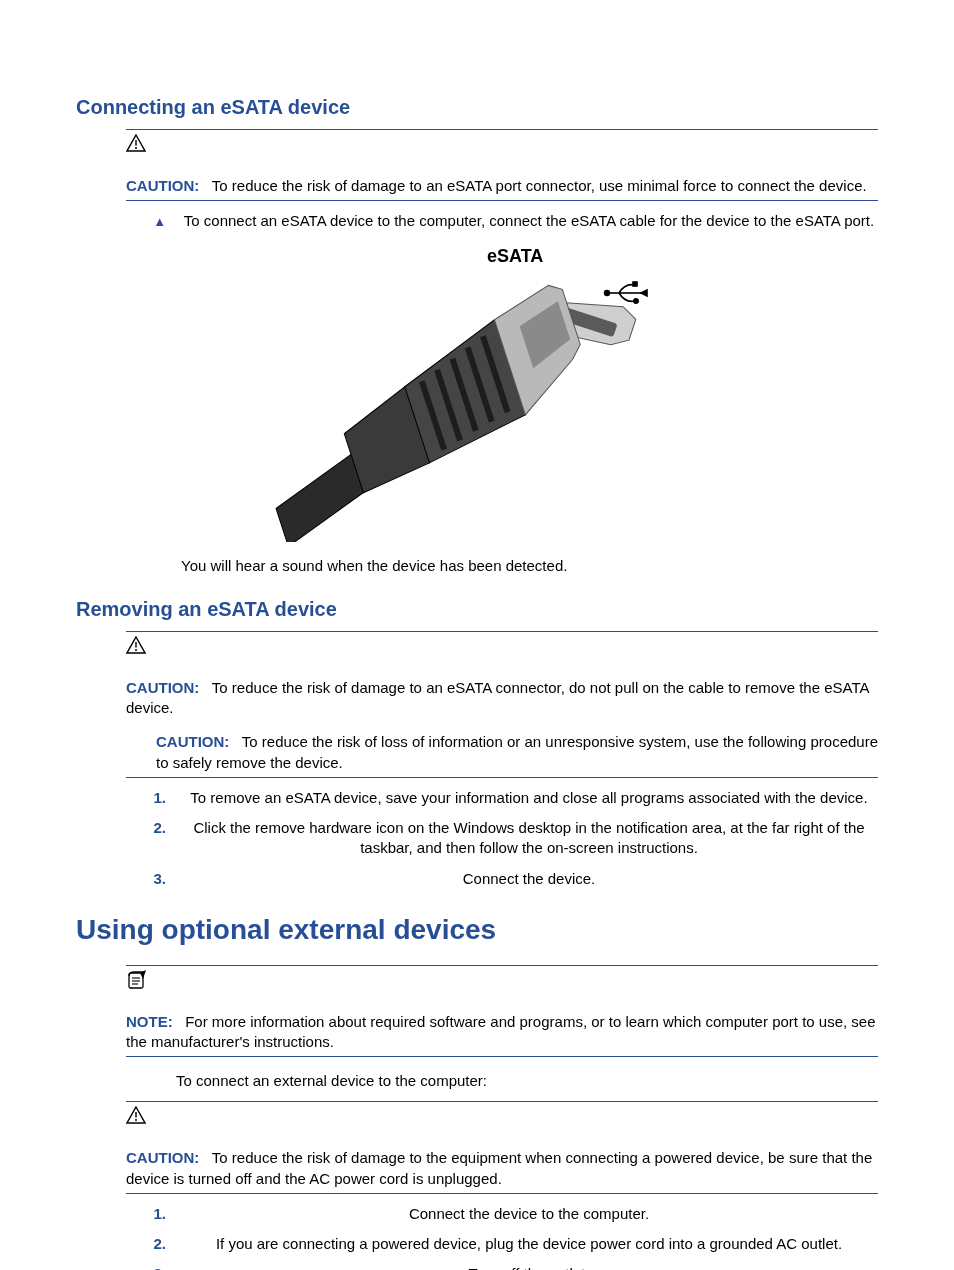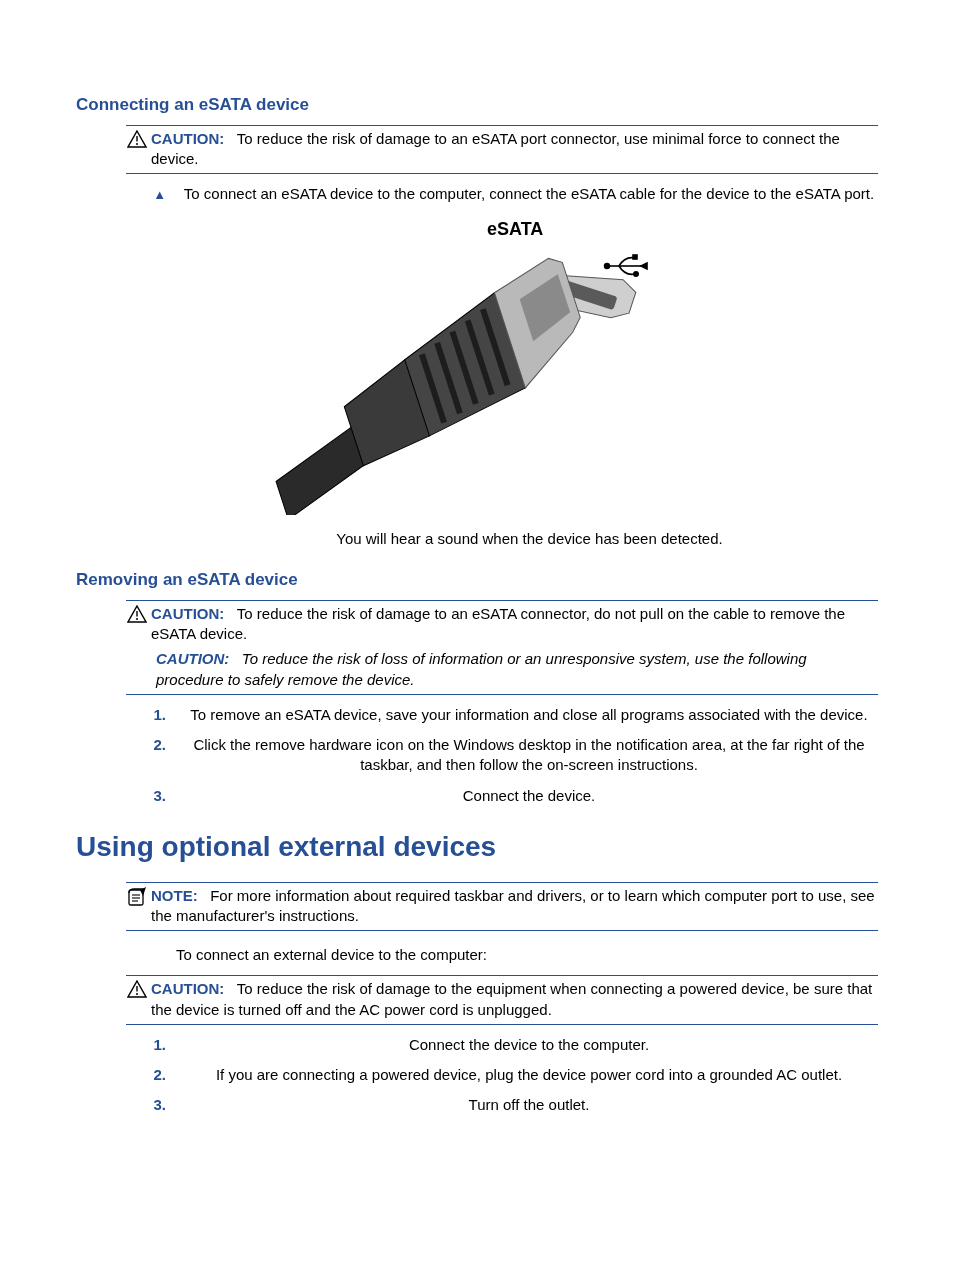--- a/index.html
+++ b/index.html
@@ -7,58 +7,58 @@
     font-size: 15px;
     color: #000;
     margin: 0;
     padding: 94px 76px 60px 76px;
     width: 954px;
     box-sizing: border-box;
     line-height: 1.35;
   }
   .h2 {
     color: #274f96;
-    font-size: 17px;
+    font-size: 20px;
     font-weight: bold;
     margin: 0 0 8px 0;
   }
   .h1 {
     color: #274f96;
     font-size: 28px;
     font-weight: bold;
     margin: 22px 0 16px 0;
   }
   .admon-block {
     border-top: 1px solid #274f96;
     border-bottom: 1px solid #274f96;
     margin-left: 50px;
     padding: 3px 0 4px 0;
   }
   .admon-row {
     display: flex;
     align-items: flex-start;
-    gap: 3px;
+    gap: 20px;
+    flex-direction: column;
   }
   .admon-icon {
     flex: 0 0 22px;
     display: flex;
     justify-content: center;
     padding-top: 1px;
   }
   .admon-text {
     flex: 1;
   }
   .admon-label {
     color: #274f96;
     font-weight: bold;
   }
   .admon-second {
-    margin-top: 5px;
+    margin-top: 14px;
     margin-left: 30px;
-    font-style: italic;
   }
   .step-row {
     display: flex;
     gap: 14px;
     margin: 10px 0 10px 60px;
   }
   .step-marker {
     flex: 0 0 30px;
     text-align: right;
     color: #274f96;
@@ -72,21 +72,20 @@
   .step-text {
     flex: 1;
     text-align: center;
   }
   .figure {
     margin: 10px 0 14px 0;
   }
   .figure svg { display:block; margin:0 auto; }
   .post-figure {
     margin: 8px 0 20px 105px;
-    text-align: center;
   }
   .plain-indent {
     margin: 14px 0 10px 100px;
   }
 </style>
 </head>
 <body>
 
 <div class="h2">Connecting an eSATA device</div>
 
@@ -197,21 +196,21 @@
       <svg width="22" height="20" viewBox="0 0 22 20">
         <rect x="3" y="3" width="14" height="15" rx="1.5" fill="none" stroke="#000" stroke-width="1.3"></rect>
         <path d="M3 6 C3 4 5 2 8 2 L17 2 L17 5" fill="none" stroke="#000" stroke-width="1.3"></path>
         <line x1="6" y1="8" x2="14" y2="8" stroke="#000" stroke-width="1.1"></line>
         <line x1="6" y1="11" x2="14" y2="11" stroke="#000" stroke-width="1.1"></line>
         <line x1="6" y1="14" x2="12" y2="14" stroke="#000" stroke-width="1.1"></line>
         <path d="M14 3 L20 0 L17 9 Z" fill="#000"></path>
       </svg>
     </div>
     <div class="admon-text">
-      <span class="admon-label">NOTE:</span>&nbsp;&nbsp;&nbsp;<span>For more information about required taskbar and drivers, or to learn which computer port to use, see the manufacturer's instructions.</span>
+      <span class="admon-label">NOTE:</span>&nbsp;&nbsp;&nbsp;<span>For more information about required software and programs, or to learn which computer port to use, see the manufacturer's instructions.</span>
     </div>
   </div>
 </div>
 
 <div class="plain-indent">To connect an external device to the computer:</div>
 
 <div class="admon-block">
   <div class="admon-row">
     <div class="admon-icon">
       <svg width="20" height="18" viewBox="0 0 20 18">

